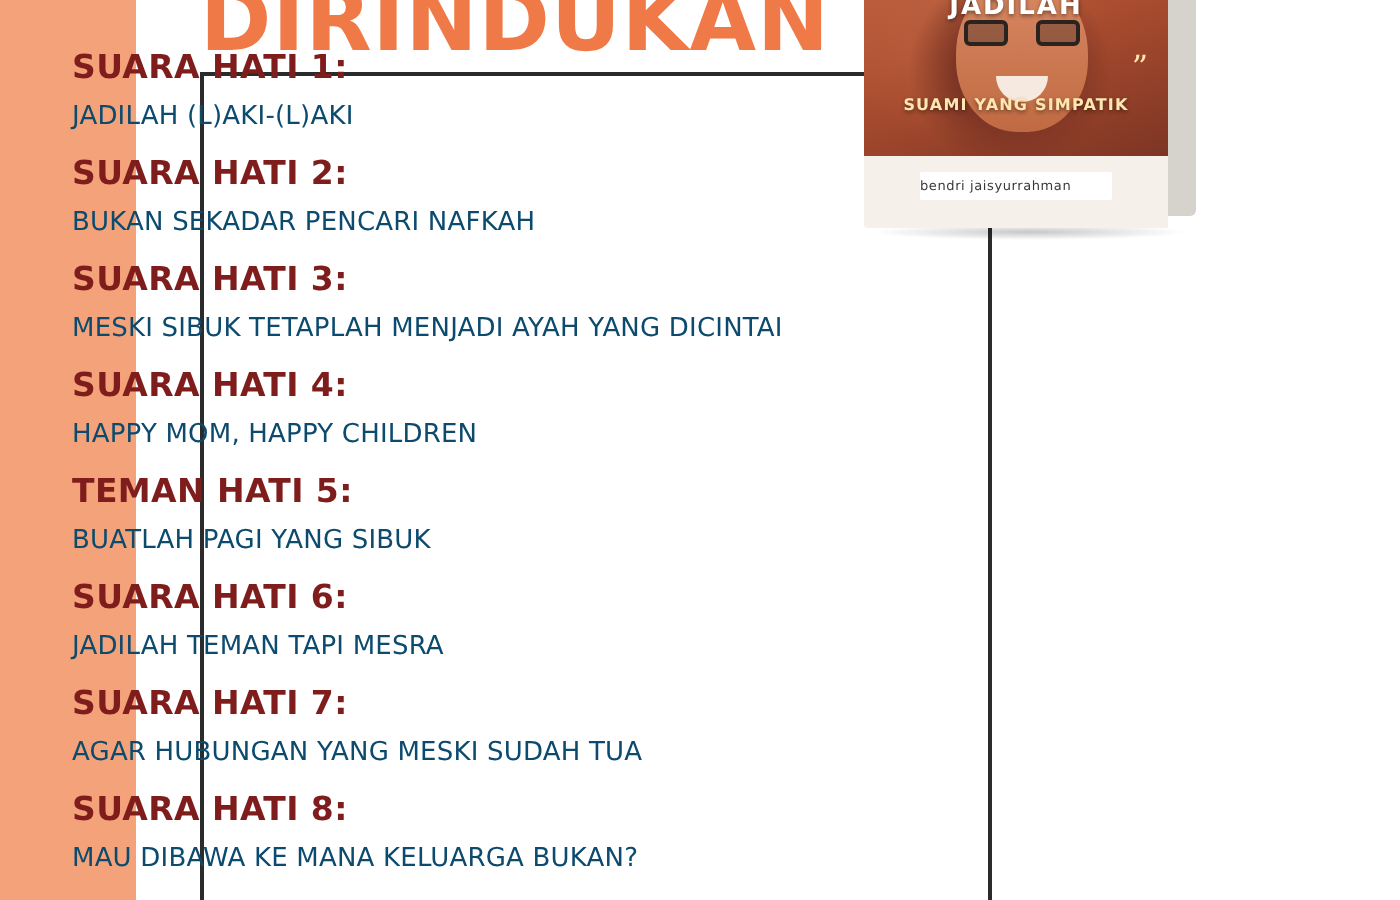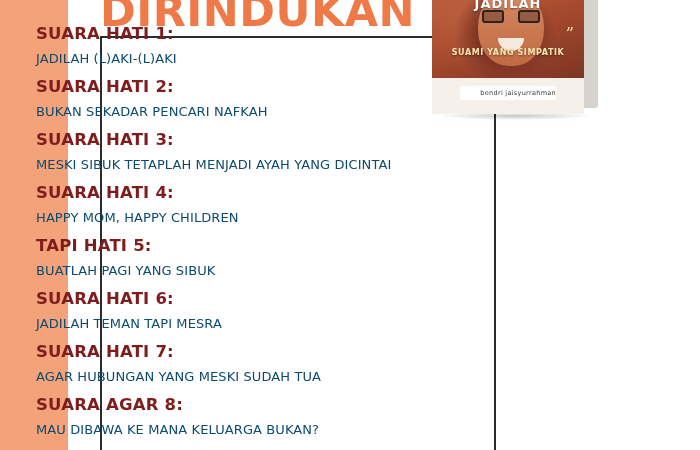--- a/index.html
+++ b/index.html
@@ -231,21 +231,21 @@
     background: #ffffff;
     border-radius: 1px;
   }
   .book-author {
     position: absolute;
     left: 0;
     top: 0;
     width: 96px;
     height: 14px;
     line-height: 14px;
-    text-align: right;
+    text-align: left;
     font-size: 6.5px;
     color: #3a3a3a;
     letter-spacing: 0.3px;
     font-family: "DejaVu Sans", sans-serif;
   }
   .book-shadow {
     position: absolute;
     left: 4px;
     bottom: -4px;
     width: 158px;
@@ -284,36 +284,36 @@
       <div class="entry-label">SUARA HATI 3:</div>
       <div class="entry-text">MESKI SIBUK TETAPLAH MENJADI AYAH YANG DICINTAI</div>
     </div>
 
     <div class="entry">
       <div class="entry-label">SUARA HATI 4:</div>
       <div class="entry-text">HAPPY MOM, HAPPY CHILDREN</div>
     </div>
 
     <div class="entry">
-      <div class="entry-label">TAPI HATI 5:</div>
+      <div class="entry-label">TEMAN HATI 5:</div>
       <div class="entry-text">BUATLAH PAGI YANG SIBUK</div>
     </div>
 
     <div class="entry">
       <div class="entry-label">SUARA HATI 6:</div>
       <div class="entry-text">JADILAH TEMAN TAPI MESRA</div>
     </div>
 
     <div class="entry">
       <div class="entry-label">SUARA HATI 7:</div>
       <div class="entry-text">AGAR HUBUNGAN YANG MESKI SUDAH TUA</div>
     </div>
 
     <div class="entry">
-      <div class="entry-label">SUARA AGAR 8:</div>
+      <div class="entry-label">SUARA HATI 8:</div>
       <div class="entry-text">MAU DIBAWA KE MANA KELUARGA BUKAN?</div>
     </div>
 
     <div class="entry">
       <div class="entry-label">SUARA HATI 9:</div>
       <div class="entry-text"></div>
     </div>
 
   </div>
 

